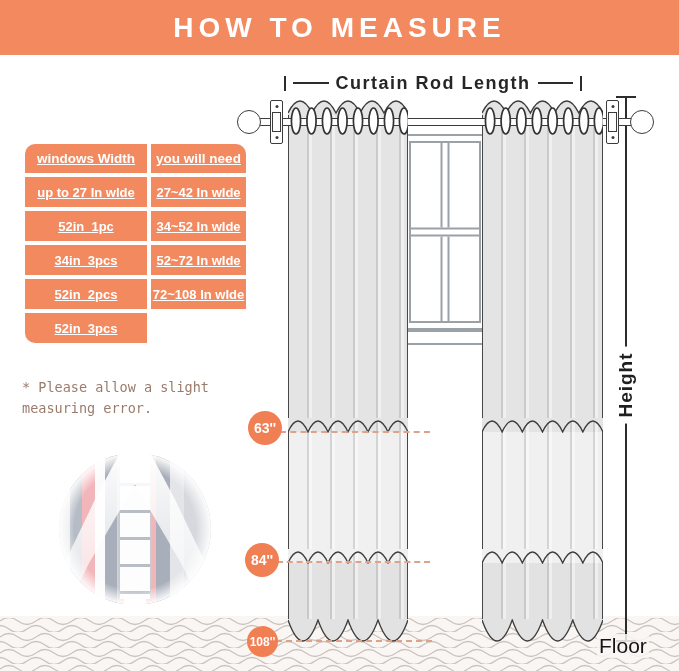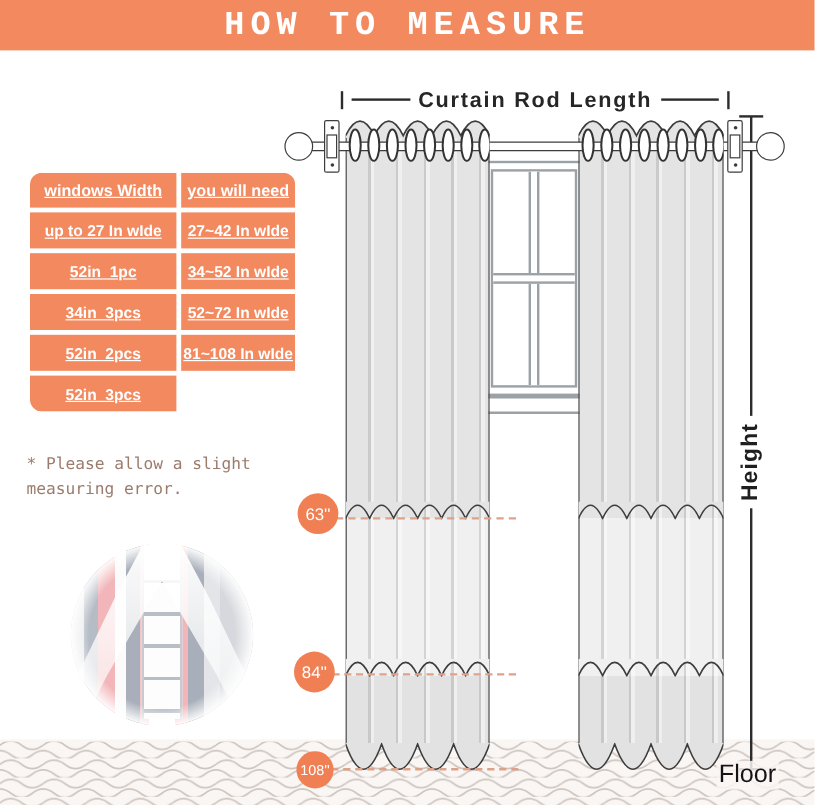--- a/index.html
+++ b/index.html
@@ -9,22 +9,22 @@
     --note-text:#9B7C6C;
   }
   *{margin:0;padding:0;box-sizing:border-box;}
   html,body{background:#ffffff;}
   .stage{
     position:relative;width:679px;height:671px;background:#fff;overflow:hidden;
     font-family:"Liberation Sans", sans-serif;
   }
   
   .banner{
-    position:absolute;left:0;top:0;width:679px;height:42px;background:var(--accent);
-    display:flex;align-items:center;justify-content:center;font-family:Liberation Mono, monospace;
+    position:absolute;left:0;top:0;width:679px;height:55px;background:var(--accent);
+    display:flex;align-items:center;justify-content:center;
   }
   .banner-title{color:#fff;font-weight:bold;font-size:28px;letter-spacing:5px;}
 
   
   .size-table{
     position:absolute;left:25px;top:144px;width:221px;
     display:grid;grid-template-columns:122px 95px;grid-auto-rows:auto;gap:4px;
     background:#fff;border-radius:10px;overflow:hidden;
   }
   .cell{
@@ -72,21 +72,21 @@
     background:linear-gradient(180deg,rgba(255,255,255,0.97),rgba(255,255,255,0.55));
     clip-path:polygon(38% 0,60% 0,76% 30%,100% 80%,100% 100%,94% 100%,80% 72%);
   }
   .photo-vignette{
     position:absolute;inset:0;border-radius:50%;
     background:radial-gradient(closest-side,rgba(255,255,255,0) 80%,rgba(255,255,255,0.9) 99%);
   }
 
   
   .rod-dim{
-    position:absolute;left:284px;top:72px;width:324px;height:22px;
+    position:absolute;left:284px;top:72px;width:298px;height:22px;
     display:flex;align-items:center;gap:7px;z-index:4;
   }
   .dim-tick-v{width:2px;height:15px;background:#2c2c2c;}
   .dim-line-h{flex:1;height:2px;background:#2c2c2c;}
   .rod-dim-label{font-size:18px;font-weight:bold;letter-spacing:1.5px;color:#262626;white-space:nowrap;}
 
   
   .window{
     position:absolute;left:402px;top:134px;width:86px;height:196px;
     background:#fff;border:2px solid #9aa1a7;z-index:1;
@@ -150,21 +150,21 @@
     position:absolute;left:626px;top:385px;transform:translate(-50%,-50%) rotate(-90deg);
     background:#fff;padding:2px 6px;font-size:19px;font-weight:600;letter-spacing:1px;color:#1f1f1f;z-index:5;
   }
 
   
   .dash-guide{position:absolute;height:0;border-top:2px dashed var(--dash);z-index:8;}
   .dash-63{left:280px;top:431px;width:150px;}
   .dash-84{left:277px;top:561px;width:153px;}
   .dash-108{left:276px;top:640px;width:156px;}
   .badge{
-    position:absolute;border-radius:50%;background:var(--badge);color:#fff;font-weight:normal;
+    position:absolute;border-radius:50%;background:var(--badge);color:#fff;font-weight:bold;
     display:flex;align-items:center;justify-content:center;z-index:9;
   }
   .badge-63{left:248px;top:411px;width:34px;height:34px;font-size:14px;}
   .badge-84{left:245px;top:543px;width:34px;height:34px;font-size:14px;}
   .badge-108{left:247px;top:626px;width:31px;height:31px;font-size:12px;}
 
   .floor-label{
     position:absolute;left:597px;top:634px;z-index:9;
     font-size:21px;font-weight:normal;color:#141414;background:rgba(250,246,243,0.85);padding:0 2px;
   }
@@ -301,21 +301,21 @@
 
     <div class="cell">27~42 In wIde</div>
     <div class="cell need">52in  1pc</div>
 
     <div class="cell">34~52  In wIde</div>
     <div class="cell need">34in  3pcs</div>
 
     <div class="cell">52~72  In wIde</div>
     <div class="cell need">52in  2pcs</div>
 
-    <div class="cell">81~108  In wIde</div>
+    <div class="cell">72~108  In wIde</div>
     <div class="cell need">52in  3pcs</div>
   </div>
 
   <div class="note">
     <div>* Please allow a slight</div>
     <div>measuring error.</div>
   </div>
 
   <div class="photo">
     <div class="photo-window"></div>

